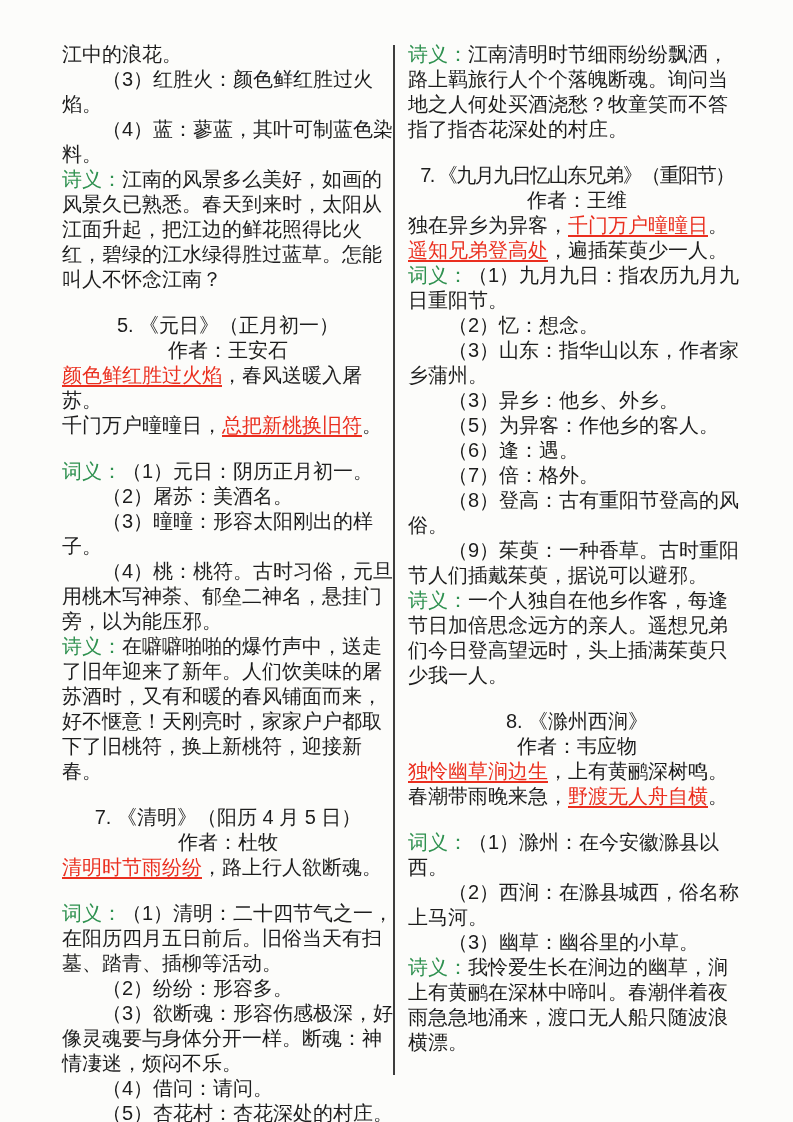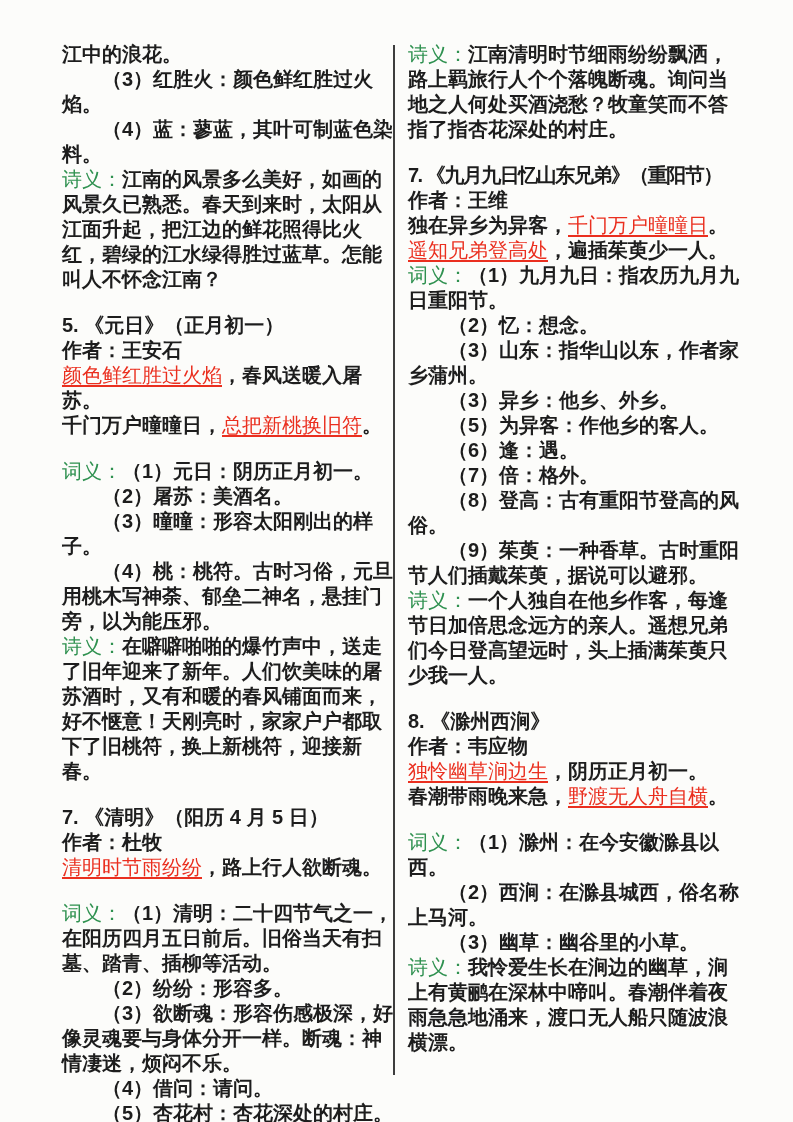--- a/index.html
+++ b/index.html
@@ -20,25 +20,25 @@
   .column { position:absolute; top:42px; }
   .column-left  { left:62px;  width:332px; }
   .column-right { left:408px; width:338px; }
   .divider {
     position:absolute;
     left:393px; top:45px;
     width:2px; height:1030px;
     background:var(--rule,#3d3d3d);
   }
   p { margin:0; padding:0; }
-  .title, .author { text-align:left; }
+  .title, .author { text-align:center; }
   .indent { text-indent:2em; }
   .tight { letter-spacing:-1.5px; white-space:nowrap; }
   .spacer { height:21px; }
-  .seg-t { color:var(--ink,#1d1d1d);font-weight:bold; }
+  .seg-t { color:var(--ink,#1d1d1d); }
   .seg-g { color:var(--green,#2f9150); }
   .seg-r {
     color:var(--red,#ea2f1f);
     text-decoration:underline;
     text-decoration-color:var(--red,#ea2f1f);
     text-decoration-thickness:1.5px;
     text-underline-offset:3px;
   }
 </style>
 </head>
@@ -86,21 +86,21 @@
       <p class="p indent"><span class="seg-t">（3）异乡：他乡、外乡。</span></p>
       <p class="p indent"><span class="seg-t">（5）为异客：作他乡的客人。</span></p>
       <p class="p indent"><span class="seg-t">（6）逢：遇。</span></p>
       <p class="p indent"><span class="seg-t">（7）倍：格外。</span></p>
       <p class="p indent"><span class="seg-t">（8）登高：古有重阳节登高的风俗。</span></p>
       <p class="p indent"><span class="seg-t">（9）茱萸：一种香草。古时重阳节人们插戴茱萸，据说可以避邪。</span></p>
       <p class="p"><span class="seg-g">诗义：</span><span class="seg-t">一个人独自在他乡作客，每逢节日加倍思念远方的亲人。遥想兄弟们今日登高望远时，头上插满茱萸只少我一人。</span></p>
       <div class="spacer"></div>
       <p class="title"><span class="seg-t">8. 《滁州西涧》</span></p>
       <p class="author"><span class="seg-t">作者：韦应物</span></p>
-      <p class="verse"><span class="seg-r">独怜幽草涧边生</span><span class="seg-t">，阴历正月初一。</span></p>
+      <p class="verse"><span class="seg-r">独怜幽草涧边生</span><span class="seg-t">，上有黄鹂深树鸣。</span></p>
       <p class="verse"><span class="seg-t">春潮带雨晚来急，</span><span class="seg-r">野渡无人舟自横</span><span class="seg-t">。</span></p>
       <div class="spacer"></div>
       <p class="p"><span class="seg-g">词义：</span><span class="seg-t">（1）滁州：在今安徽滁县以西。</span></p>
       <p class="p indent"><span class="seg-t">（2）西涧：在滁县城西，俗名称上马河。</span></p>
       <p class="p indent"><span class="seg-t">（3）幽草：幽谷里的小草。</span></p>
       <p class="p"><span class="seg-g">诗义：</span><span class="seg-t">我怜爱生长在涧边的幽草，涧上有黄鹂在深林中啼叫。春潮伴着夜雨急急地涌来，渡口无人船只随波浪横漂。</span></p>
     </div>
 </div>
 
 </body></html>

